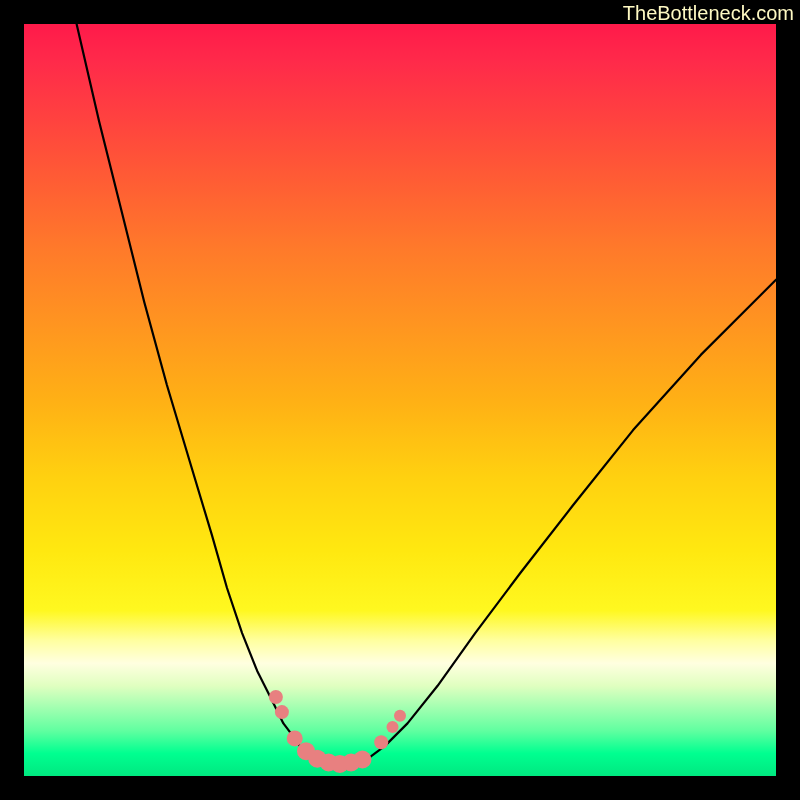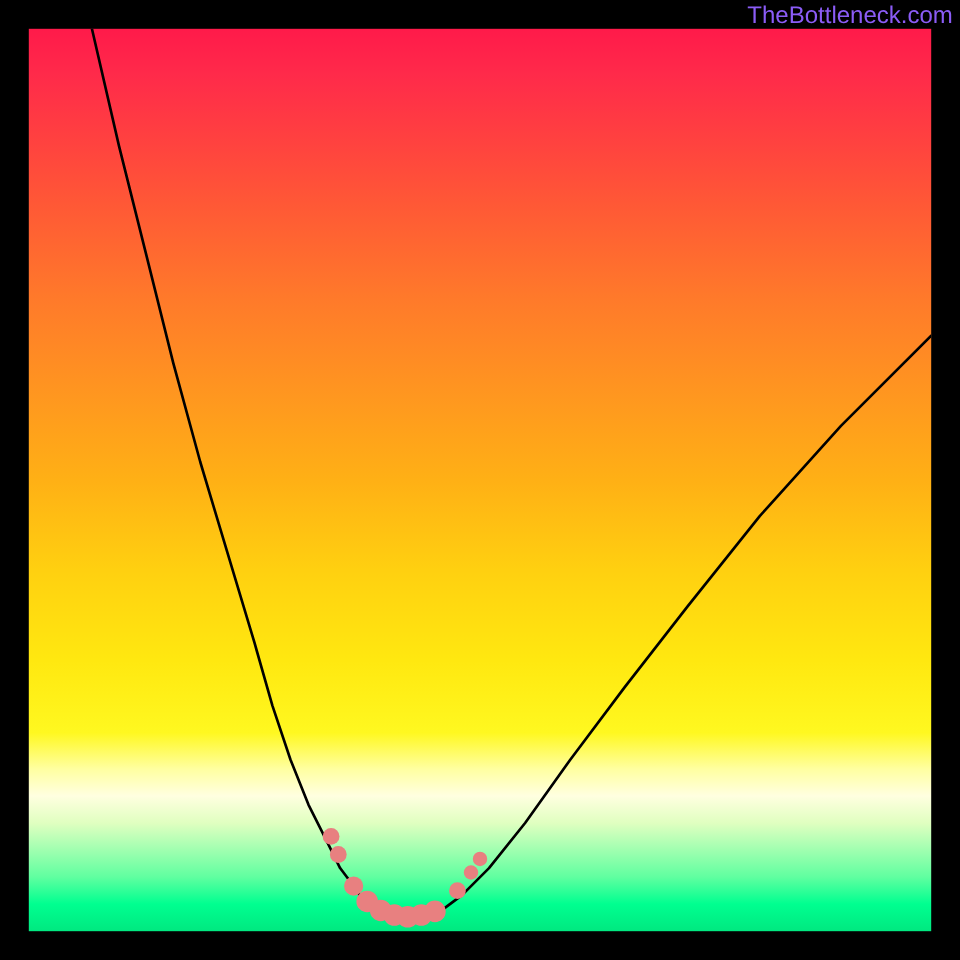--- a/index.html
+++ b/index.html
@@ -27,21 +27,21 @@
         #a0ffb0 91%,
         #60ffa0 94%,
         #00ff90 97%,
         #00e880 100%
       );
     }
     .watermark {
       position: absolute;
       top: 2px;
       right: 6px;
-      color: #8b5cf6;
+      color: #fef9c3;
       font-family: Arial, sans-serif;
       font-size: 20px;
       font-weight: 400;
       z-index: 10;
     }
     svg.curves {
       position: absolute;
       top: 24px;
       left: 24px;
       width: 752px;

